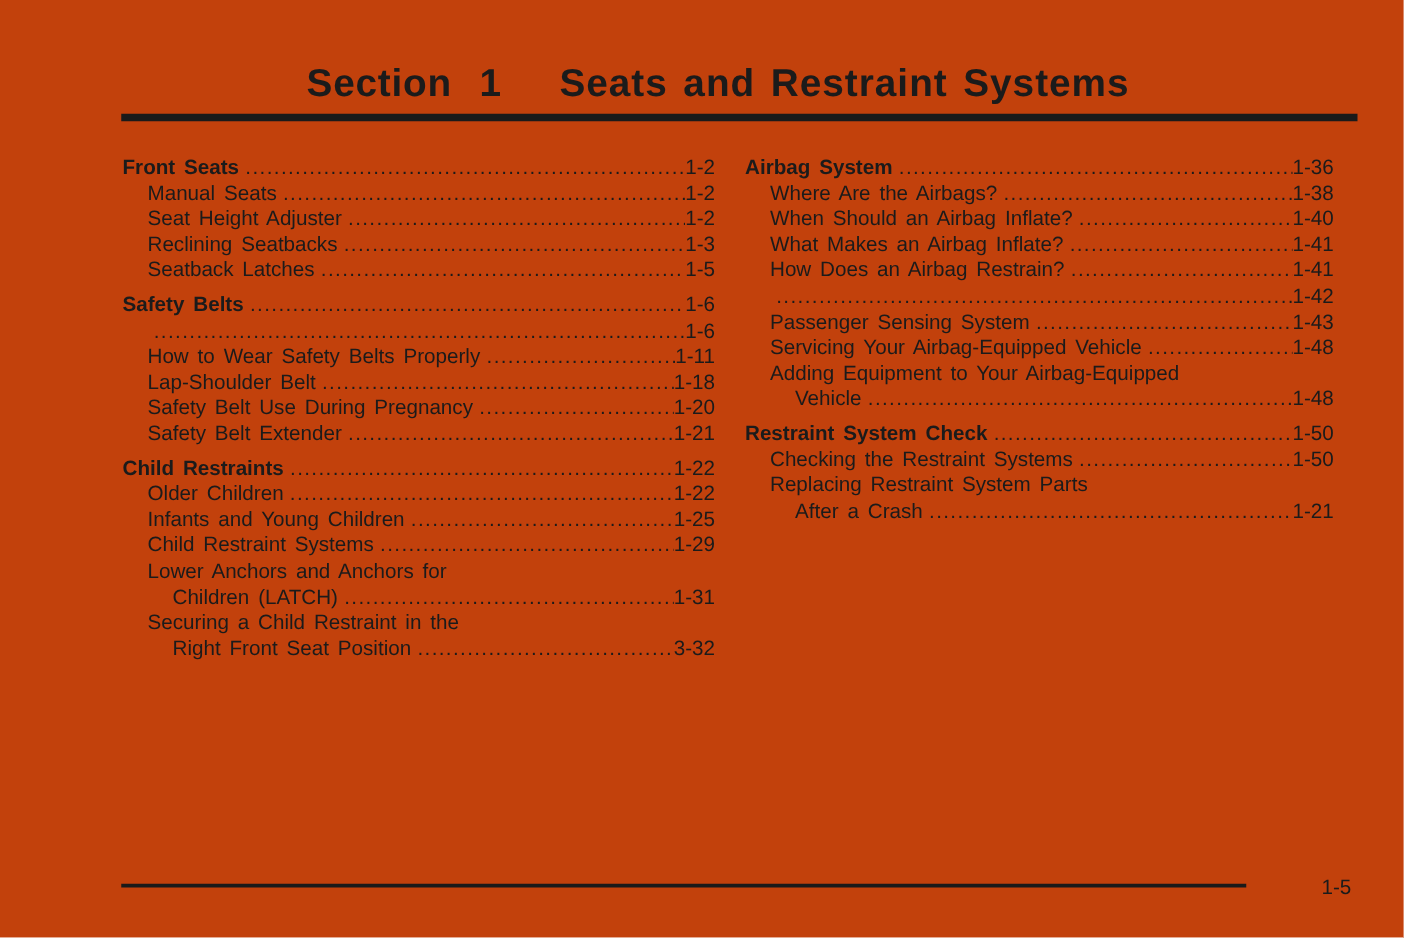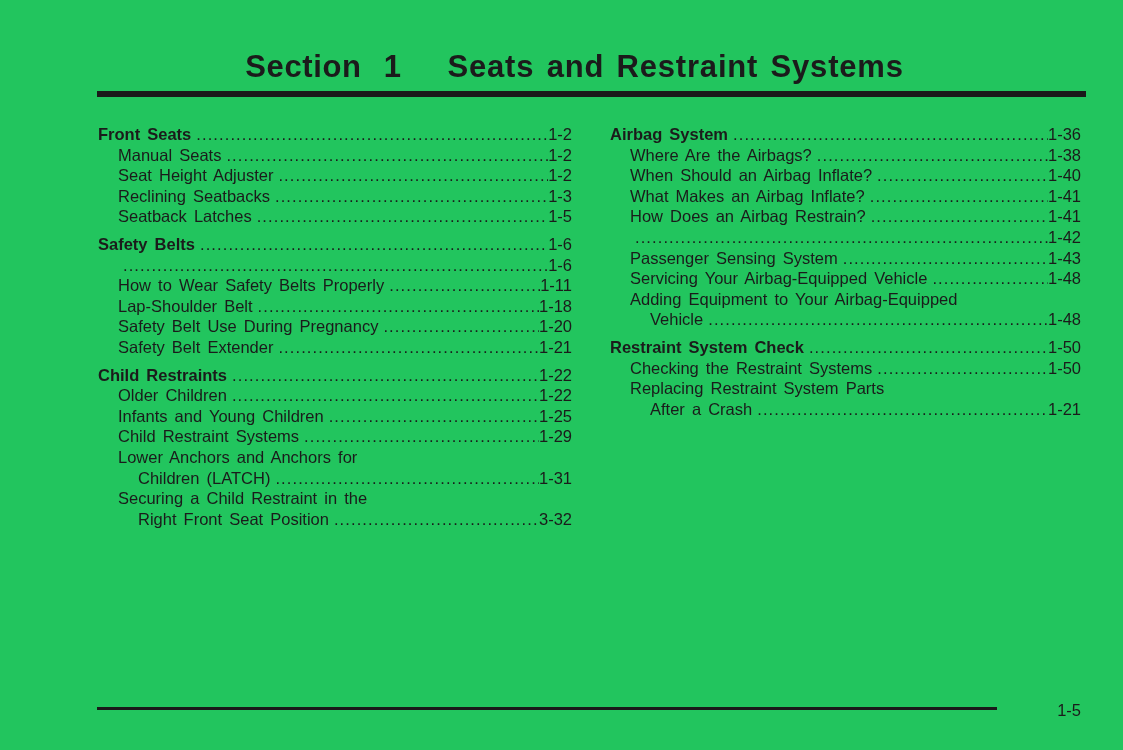--- a/index.html
+++ b/index.html
@@ -4,21 +4,21 @@
 <style>
   html, body {
     margin: 0;
     padding: 0;
     background: #ffffff;
   }
   .page {
     position: relative;
     width: 1123px;
     height: 750px;
-    background: #22c55e;
+    background: #c2410c;
     font-family: "Liberation Sans", sans-serif;
     color: #1b1b1b;
     overflow: hidden;
   }
 
   
   .title-row {
     position: absolute;
     top: 49px;
     left: 0;
@@ -41,21 +41,21 @@
     height: 6px;
   }
 
   
   .toc {
     position: absolute;
     left: 98px;
     top: 124px;
     width: 988px;
     display: flex;
-    gap: 38px;
+    gap: 24px;
     font-size: 16.5px;
     line-height: 20.6px;
     word-spacing: 2.5px;
   }
   .toc-col-left  { width: 474px; flex: 0 0 auto; }
   .toc-col-right { width: 471px; flex: 0 0 auto; }
 
   .toc-section + .toc-section { margin-top: 7px; }
 
   .entry {

